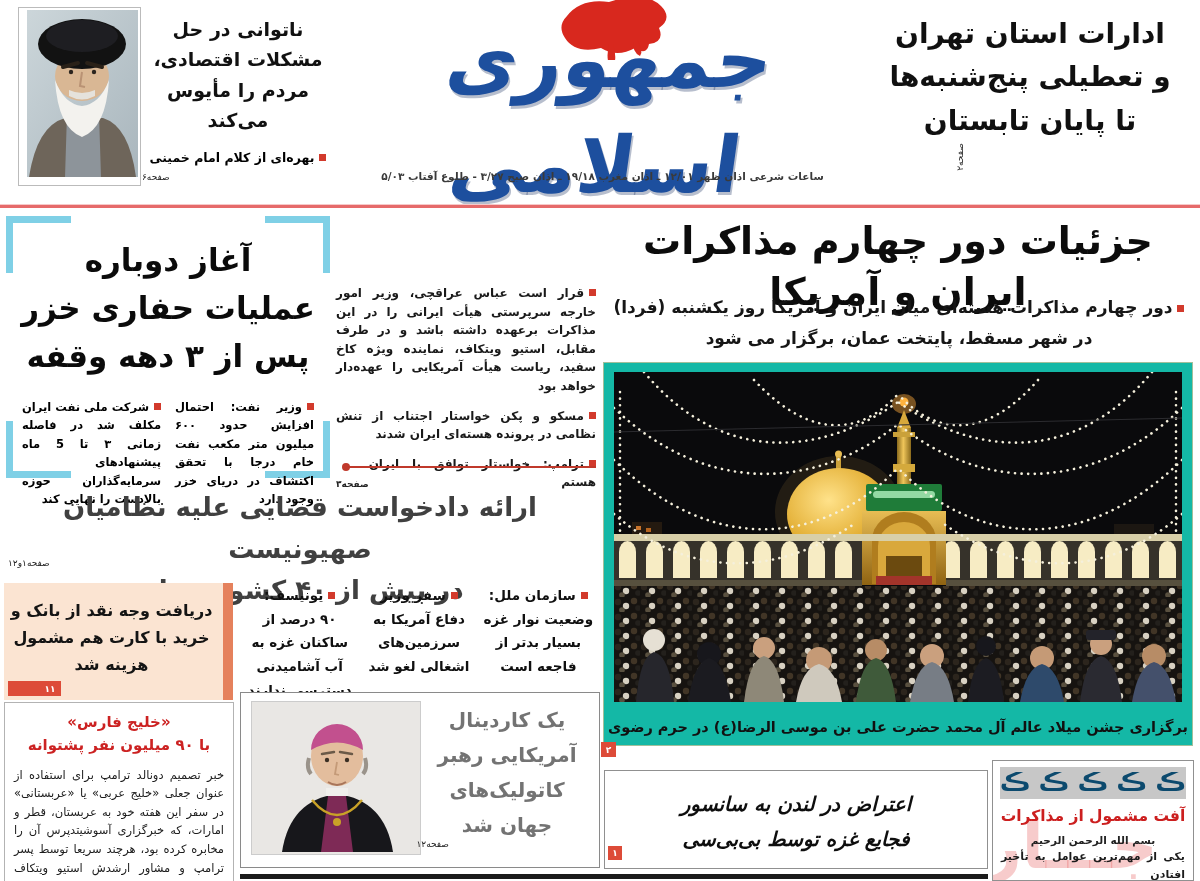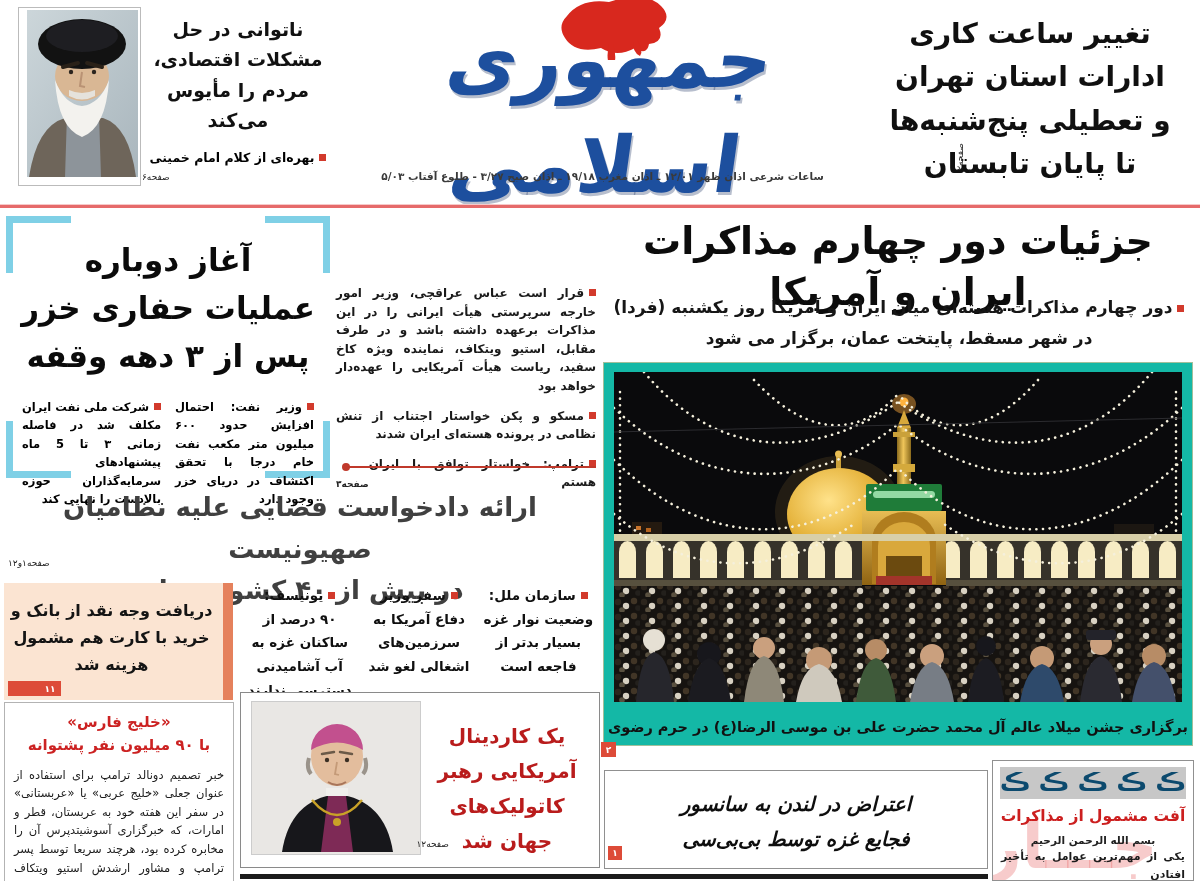--- a/index.html
+++ b/index.html
@@ -71,21 +71,21 @@
   .badge-11{left:4px;bottom:4px;width:22px;height:15px;font-size:9px;padding-left:31px;}
 
   
   .gulf{left:4px;top:702px;width:230px;height:179px;border:1px solid #b3b3b3;border-bottom:none;box-sizing:border-box;padding:8px 9px;overflow:hidden;}
   .gulf-title{color:#cc2222;font-size:15px;font-weight:bold;text-align:center;line-height:1.55;margin-bottom:8px;}
   .gulf-body{font-size:11.5px;line-height:1.62;color:#1c1c1c;text-align:justify;}
 
   
   .cardinal{left:240px;top:692px;width:360px;height:176px;border:1px solid #8a8a8a;box-sizing:border-box;background:#fff;}
   .cardinal-photo{position:absolute;left:10px;top:8px;width:168px;height:152px;border:1px solid #ccc;background:#e9e7e4;}
-  .cardinal-head{position:absolute;right:6px;top:26px;width:172px;font-size:20px;line-height:1.75;color:#b91c1c;}
+  .cardinal-head{position:absolute;right:6px;top:10px;width:172px;font-size:20px;line-height:1.75;color:#737373;}
   .cardinal-pref{position:absolute;right:150px;top:146px;}
   .bottom-bar{left:240px;top:874px;width:748px;height:5px;background:#1b1b1b;}
 
   
   .bbc{left:604px;top:770px;width:384px;height:99px;border:1px solid #909090;box-sizing:border-box;font-style:italic;}
   .bbc-text{position:absolute;left:0;top:16px;width:100%;font-size:20px;line-height:1.75;color:#0e0e0e;}
   .badge-1{left:608px;bottom:23px;width:14px;height:14px;font-size:9px;top:846px;}
 
   
   .nego{left:992px;top:760px;width:202px;height:121px;border:1px solid #909090;box-sizing:border-box;overflow:hidden;background:#fff;}
@@ -138,21 +138,20 @@
     <div class="logo">جمهوری اسلامی</div>
     <svg class="splash" viewBox="0 0 128 66">
       <path d="M14,22 Q28,4 56,8 Q92,-4 108,12 Q120,24 106,34 Q112,48 96,50 Q94,62 82,54 Q64,64 48,54 Q22,60 12,44 Q4,32 14,22 Z" fill="#d8281e"></path>
       <path d="M60,50 q5,16 -1,24 q-7,-6 -3,-24 z" fill="#d8281e"></path>
       <path d="M84,46 q7,10 3,16 q-8,-4 -7,-16 z" fill="#d8281e"></path>
     </svg>
     <div class="dateline2">ساعات شرعی  اذان ظهر ۱۲/۰۱ ـ اذان مغرب ۱۹/۱۸ ـ اذان صبح ۳/۲۷ - طلوع آفتاب ۵/۰۳</div>
   </div>
 
   <div class="abs wh-head b ctr">
-    <div>تغییر ساعت کاری</div>
     <div>ادارات استان تهران</div>
     <div>و تعطیلی پنج‌شنبه‌ها</div>
     <div>تا پایان تابستان</div>
   </div>
   <div class="abs pref vref wh-pref">صفحه۲</div>
 
   <div class="abs header-rule"></div>
 
   <div class="abs main-headline b ctr">جزئیات دور چهارم مذاکرات ایران و آمریکا</div>
   <div class="abs main-sub b ctr">

